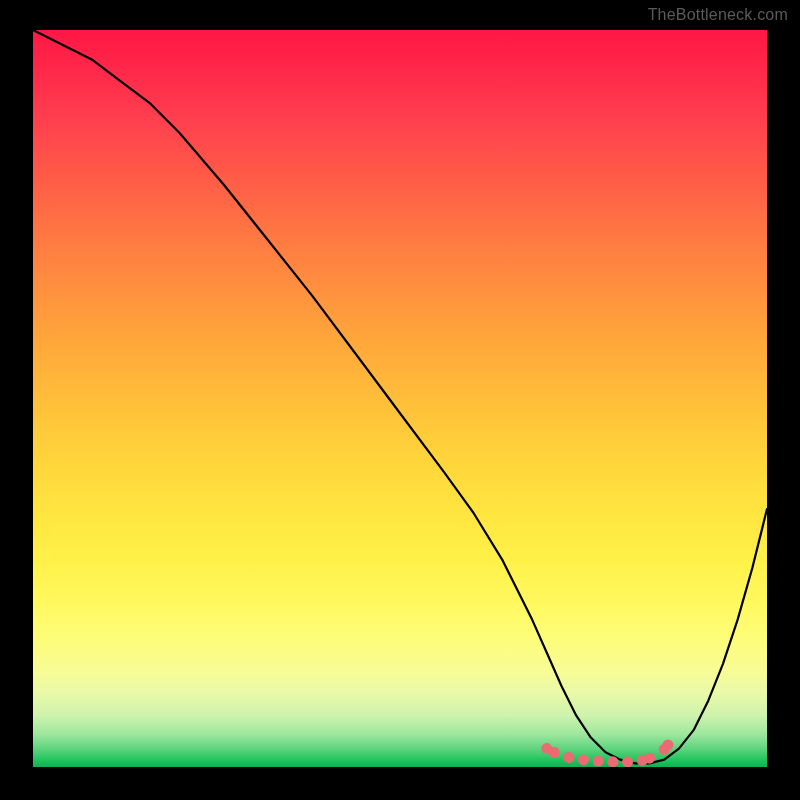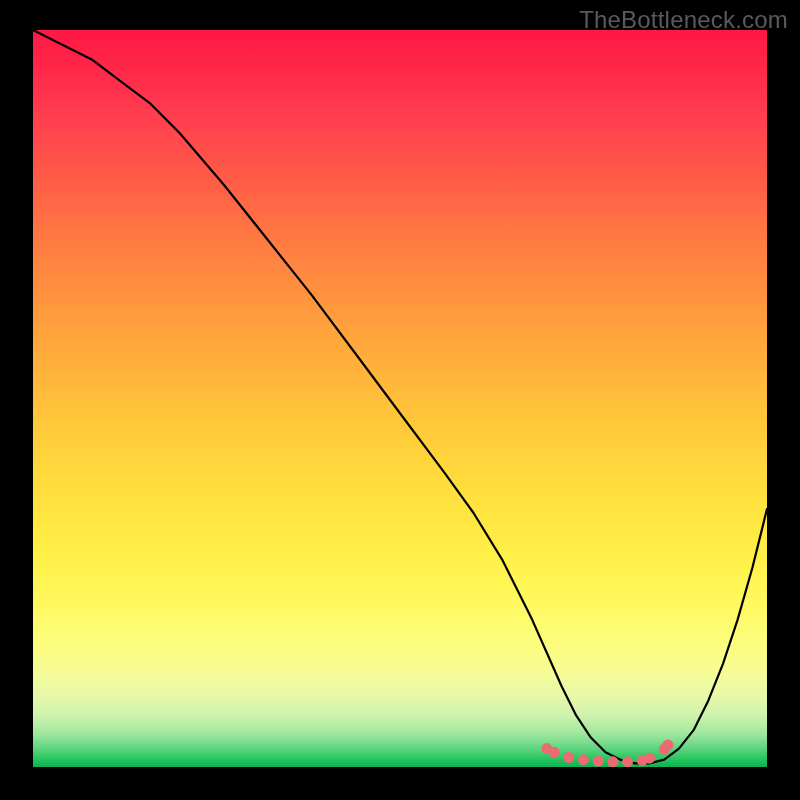--- a/index.html
+++ b/index.html
@@ -1,17 +1,17 @@
 <!DOCTYPE html>
 <html><head>
 <meta charset="utf-8">
 <style>
   * { margin: 0; padding: 0; box-sizing: border-box; }
   body { width: 800px; height: 800px; background: #000; position: relative; font-family: Arial, sans-serif; }
-  .watermark { position: absolute; top: 6px; right: 12px; color: #5a5a5a; font-size: 24px; font-weight: 500; letter-spacing: 0.2px; z-index: 10; }
+  .watermark { position: absolute; top: 6px; right: 12px; color: #5a5a5a; font-size: 16px; font-weight: 500; letter-spacing: 0.2px; z-index: 10; }
   .plot-area { position: absolute; left: 33px; top: 30px; width: 734px; height: 737px; }
   .gradient-fill { position: absolute; inset: 0; background: linear-gradient(to bottom,
       #ff1744 0%,
       #ff2a4a 6%,
       #ff3f4f 12%,
       #ff5449 18%,
       #ff6a45 24%,
       #ff7f41 30%,
       #ff933e 36%,
       #ffa63b 42%,

